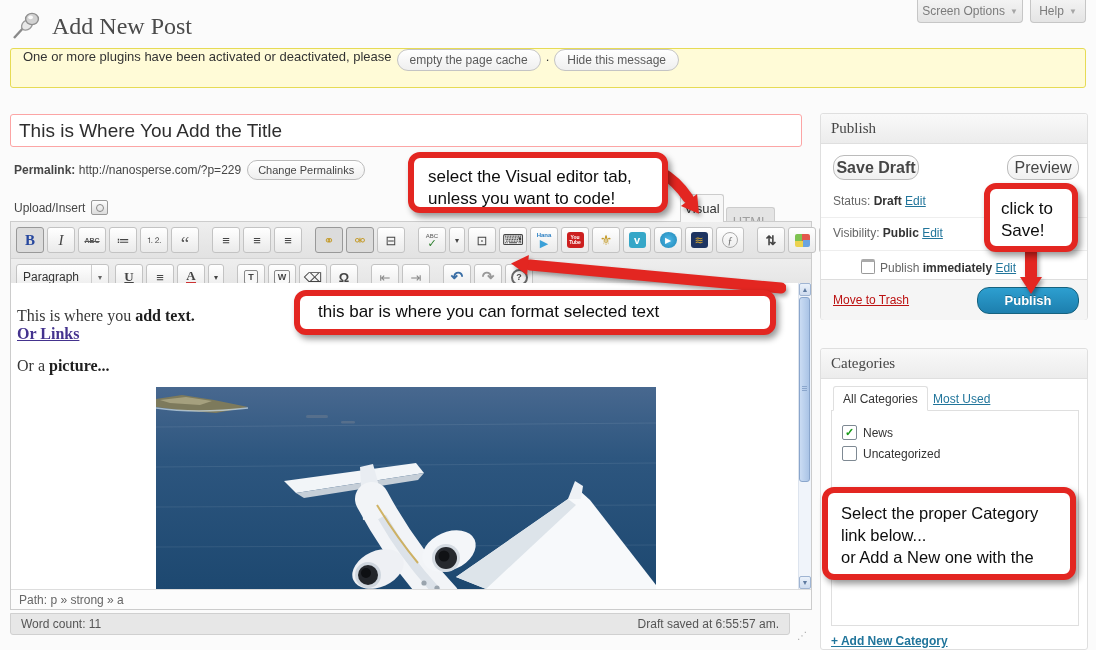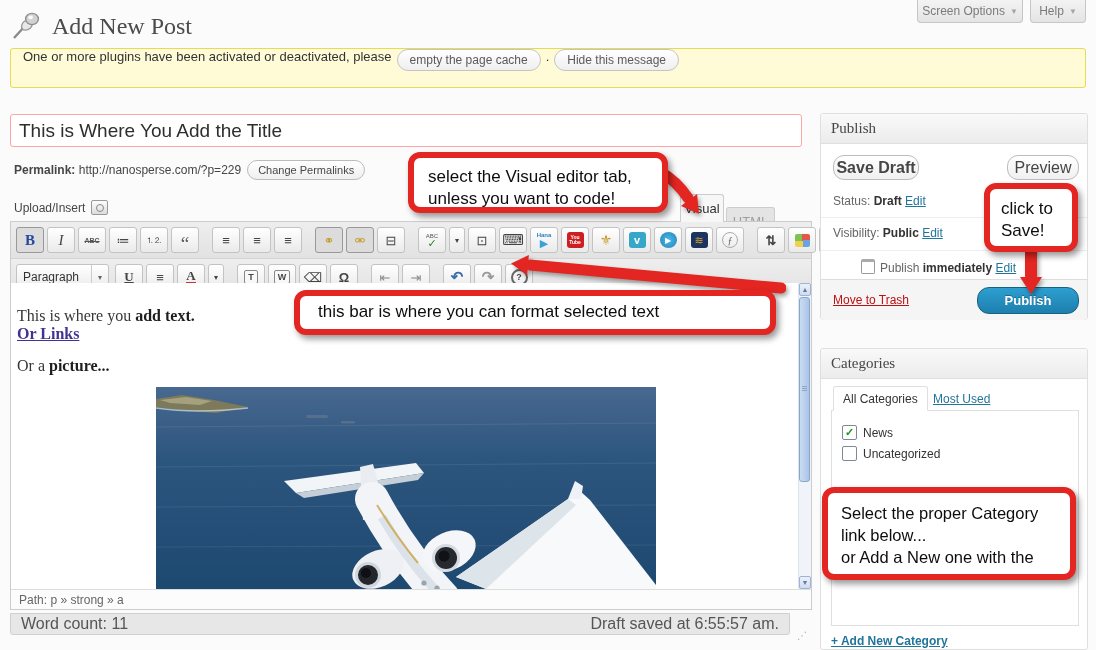--- a/index.html
+++ b/index.html
@@ -61,21 +61,21 @@
   .serif{font-family:"Liberation Serif",serif;font-size:16px;color:#373737;}
   .serif b{color:#1e1e1e;}
   .orlink{color:#44338e;font-weight:bold;text-decoration:underline;font-family:"Liberation Serif",serif;font-size:16px;}
   
   .sbar{width:13px;background:#f0f4fa;border-left:1px solid #dde4ee;}
   .sbtn{height:13px;background:linear-gradient(#eaf1fa,#cfdcef);border:1px solid #9fb4d2;border-radius:2px;color:#5f7ba0;font-size:7px;display:flex;align-items:center;justify-content:center;}
   .sthumb{background:linear-gradient(90deg,#cadcf3,#aac4e6);border:1px solid #8aa6cc;border-radius:3px;}
   .grip{height:1px;background:#8aa6cc;margin:1px 2px;}
   
   .pathbar{border-top:1px solid #ddd;background:#fcfcfc;font-size:12px;color:#666;display:flex;align-items:center;padding:0 8px;}
-  .wordbar{background:#e7e7e7;border:1px solid #d0d0d0;border-radius:0 0 3px 3px;font-size:16px;color:#555;display:flex;align-items:center;justify-content:space-between;padding:0 10px;}
+  .wordbar{background:#e7e7e7;border:1px solid #d0d0d0;border-radius:0 0 3px 3px;font-size:12px;color:#555;display:flex;align-items:center;justify-content:space-between;padding:0 10px;}
   
   .panel{background:#fff;border:1px solid #dfdfdf;border-radius:3px;}
   .phead{height:29px;background:linear-gradient(#f9f9f9,#ececec);border-bottom:1px solid #dfdfdf;display:flex;align-items:center;padding:0 10px;font-family:"Liberation Serif",serif;font-size:15px;color:#464646;border-radius:3px 3px 0 0;}
   .btn2{background:linear-gradient(#fff,#f0f0f0);border:1px solid #bbb;border-radius:11px;font-size:16px;color:#464646;display:flex;align-items:center;justify-content:center;}
   .lnk{color:#21759b;text-decoration:underline;}
   .rowtext{font-size:12px;color:#666;}
   .rowtext b{color:#333;}
   .divline{border-top:1px solid #eee;}
   .pfoot{background:#f5f5f5;border-top:1px solid #ddd;border-radius:0 0 3px 3px;}
   .trash{color:#bc1212;text-decoration:underline;font-size:12px;}

